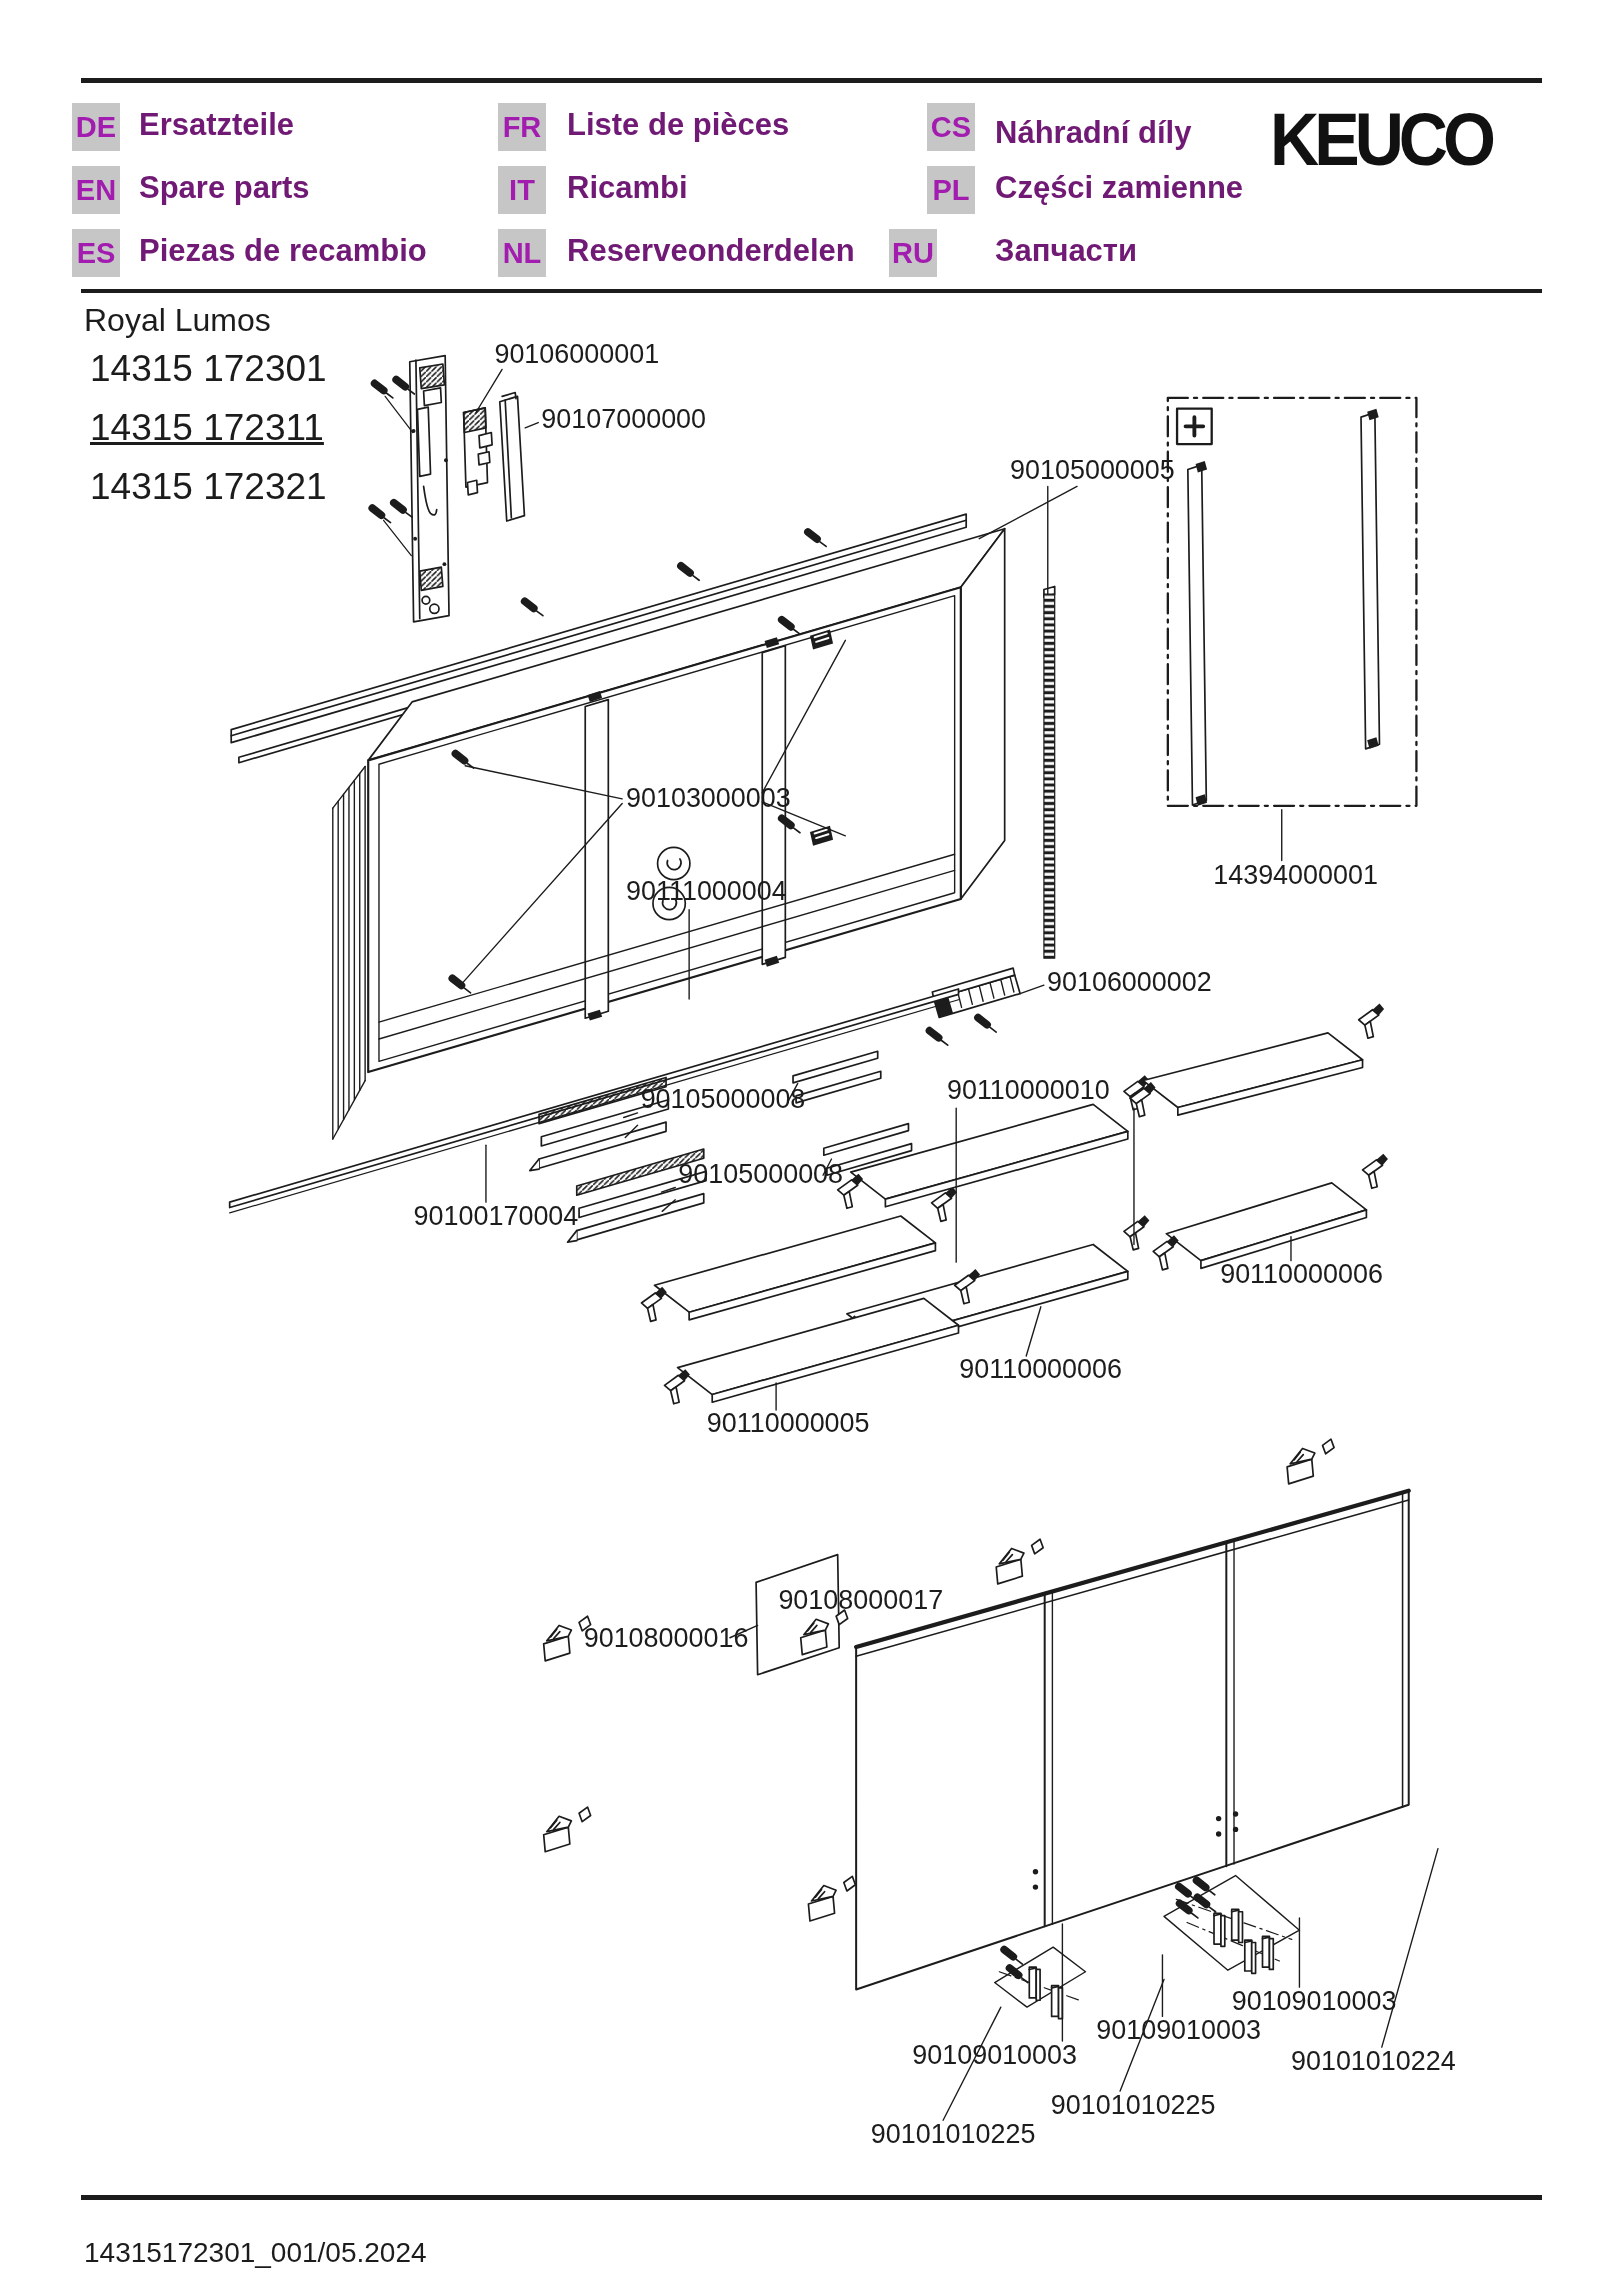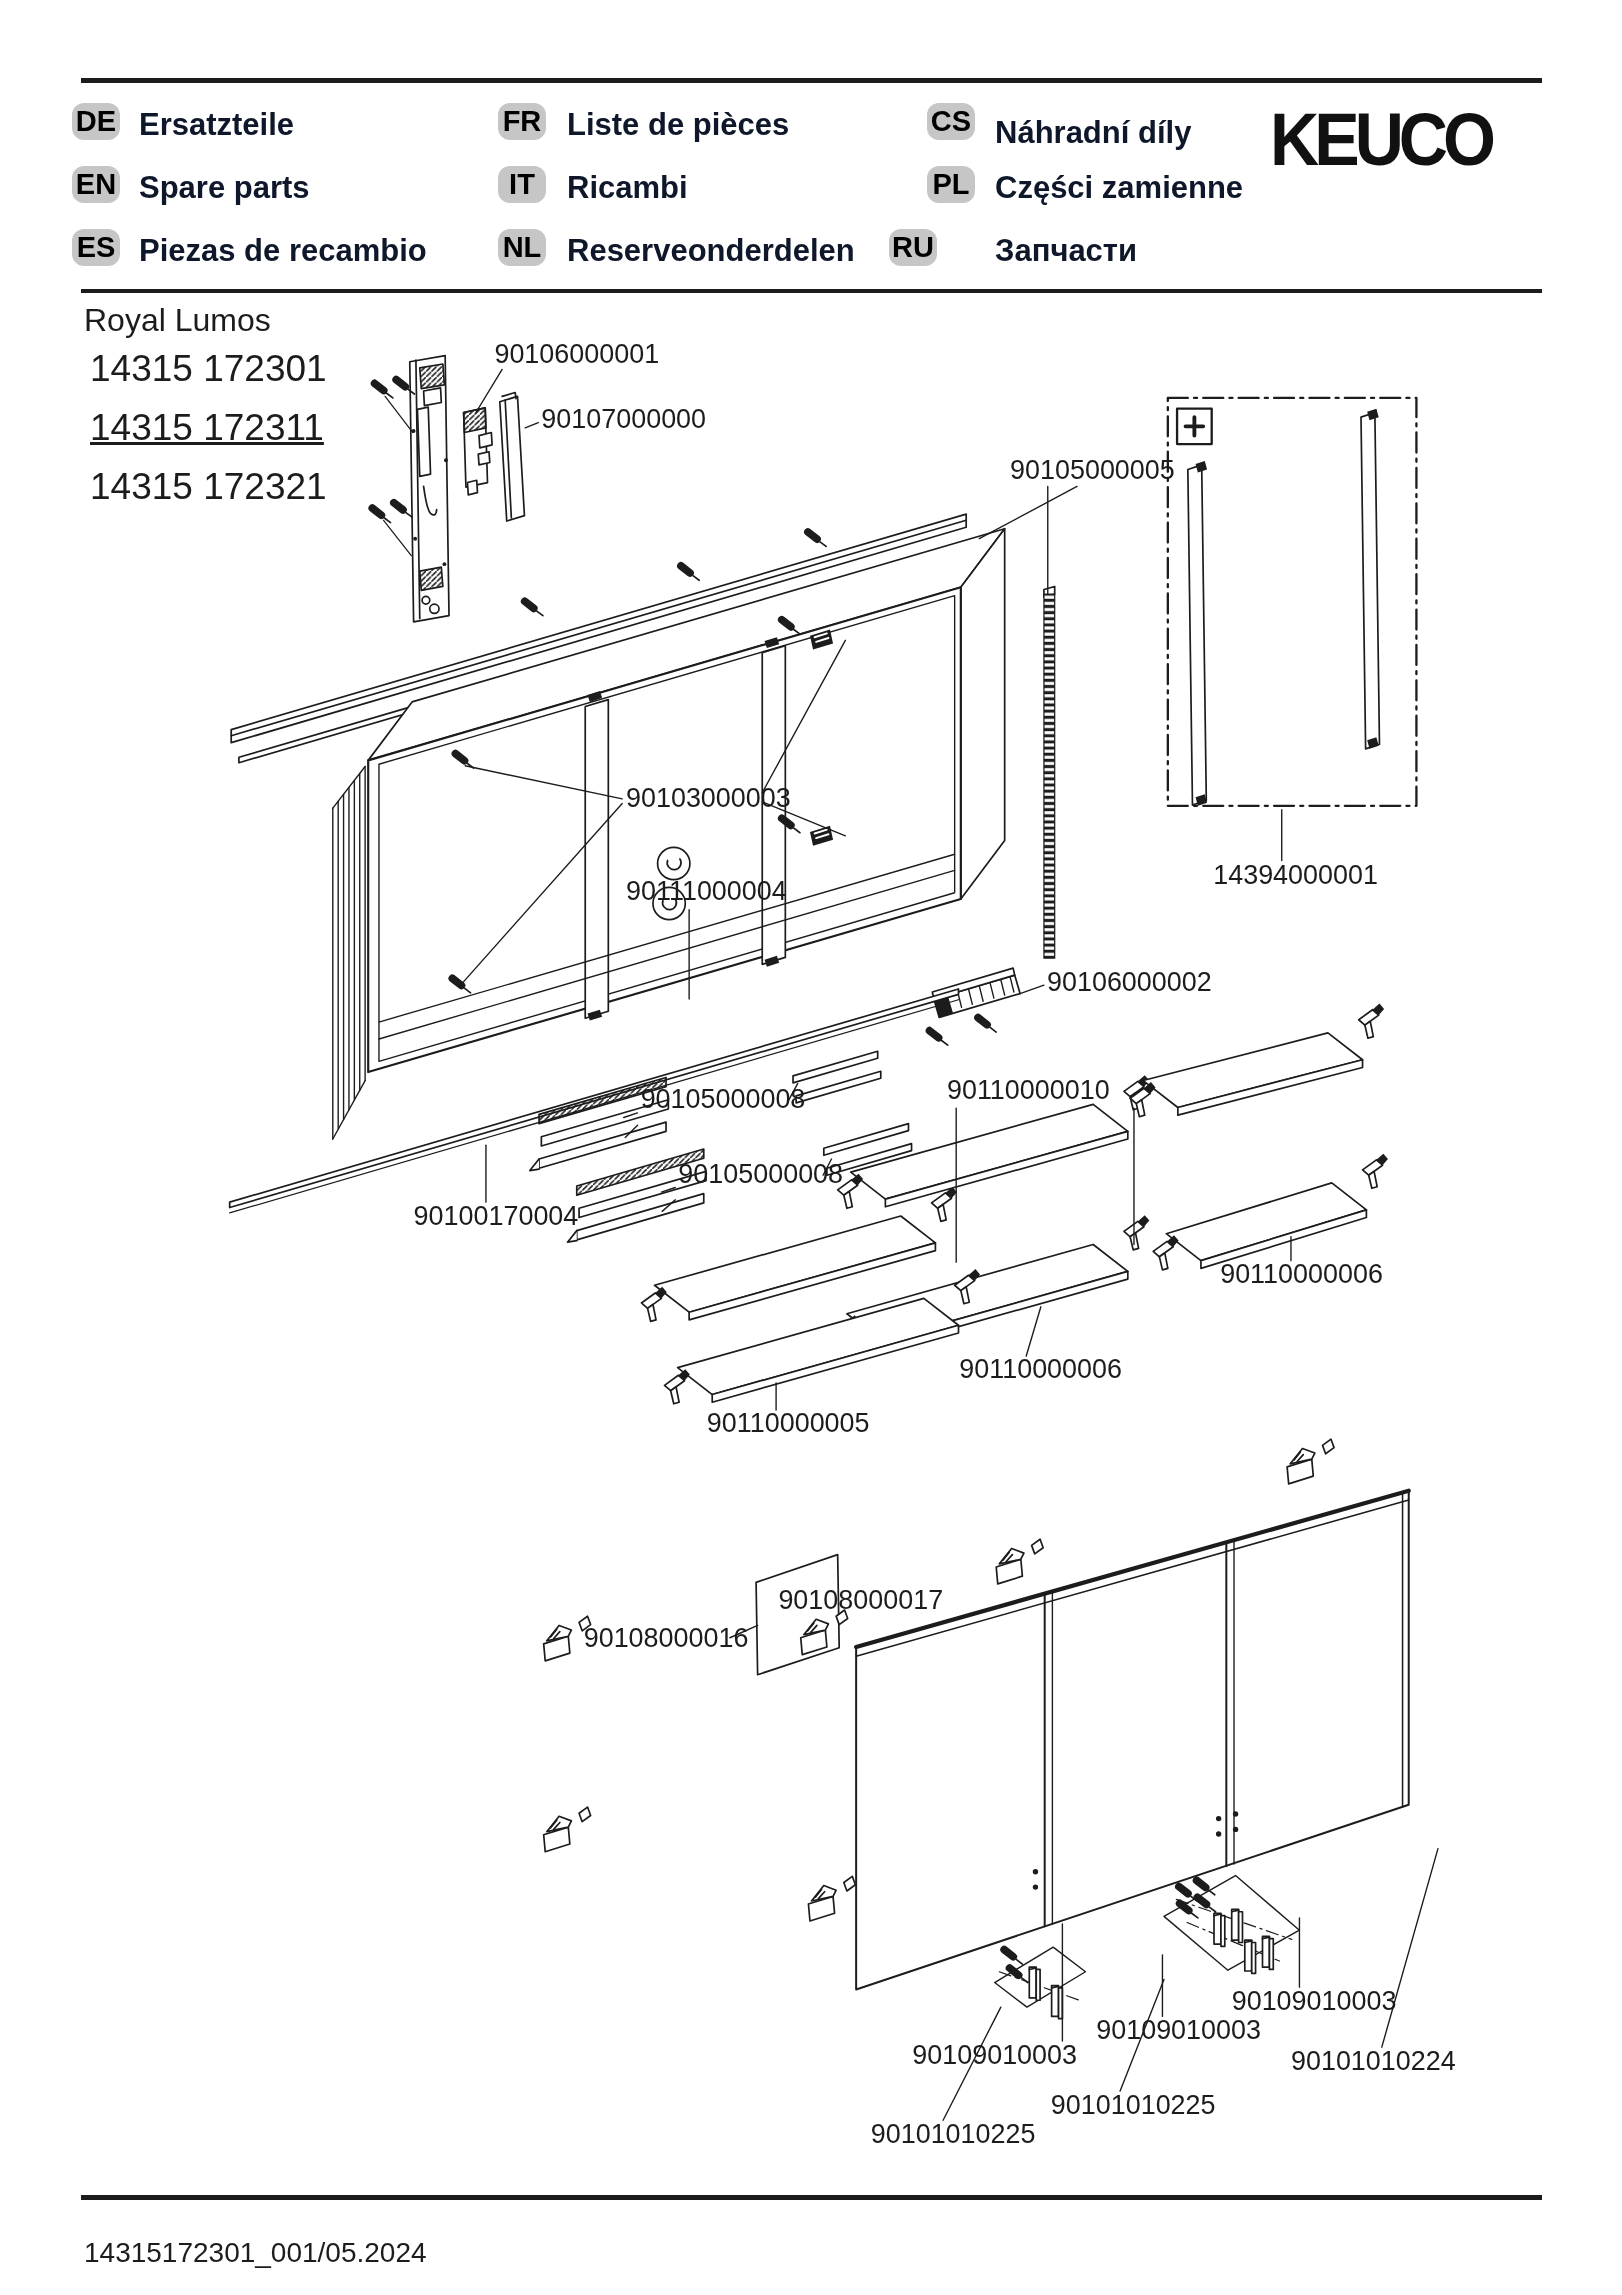--- a/index.html
+++ b/index.html
@@ -1,21 +1,21 @@
 <!DOCTYPE html>
 <html style="font-size:12.3px"><head>
 <meta charset="utf-8">
 <style>
   html,body{margin:0;padding:0;background:#ffffff;}
   .page{position:relative;width:1623px;height:2295px;background:#ffffff;overflow:hidden;
         font-family:"Liberation Sans",sans-serif;color:#1c1c1c;}
   .hrule{position:absolute;background:#1c1c1c;}
-  .badge{position:absolute;width:48px;height:37px;background:#c6c6c6;color:#000000;
-         font-weight:bold;font-size:29px;display:flex;align-items:center;justify-content:center;border-radius:12px;}
-  .ltext{position:absolute;font-weight:bold;font-size:31px;white-space:nowrap;color:#0f172a;}
+  .badge{position:absolute;width:48px;height:48px;background:#c6c6c6;color:#a21caf;
+         font-weight:bold;font-size:29px;display:flex;align-items:center;justify-content:center;}
+  .ltext{position:absolute;font-weight:bold;font-size:31px;white-space:nowrap;color:#701a75;}
   .brand{position:absolute;left:1270px;top:97px;font-size:74px;font-weight:bold;
          letter-spacing:-5.4px;transform:scaleX(0.92);transform-origin:left top;color:#111;}
   .ptitle{position:absolute;left:84px;top:302px;font-size:32px;font-weight:normal;}
   .pvar{position:absolute;left:90px;font-size:37px;}
   .footer-text{position:absolute;left:84px;top:2229px;font-size:28px;margin-top:8px;}
   svg{position:absolute;left:0;top:0;}
   .plabel{font-family:"Liberation Sans",sans-serif;font-size:35px;fill:#1c1c1c;stroke:none;}
 </style>
 </head>
 <body>

